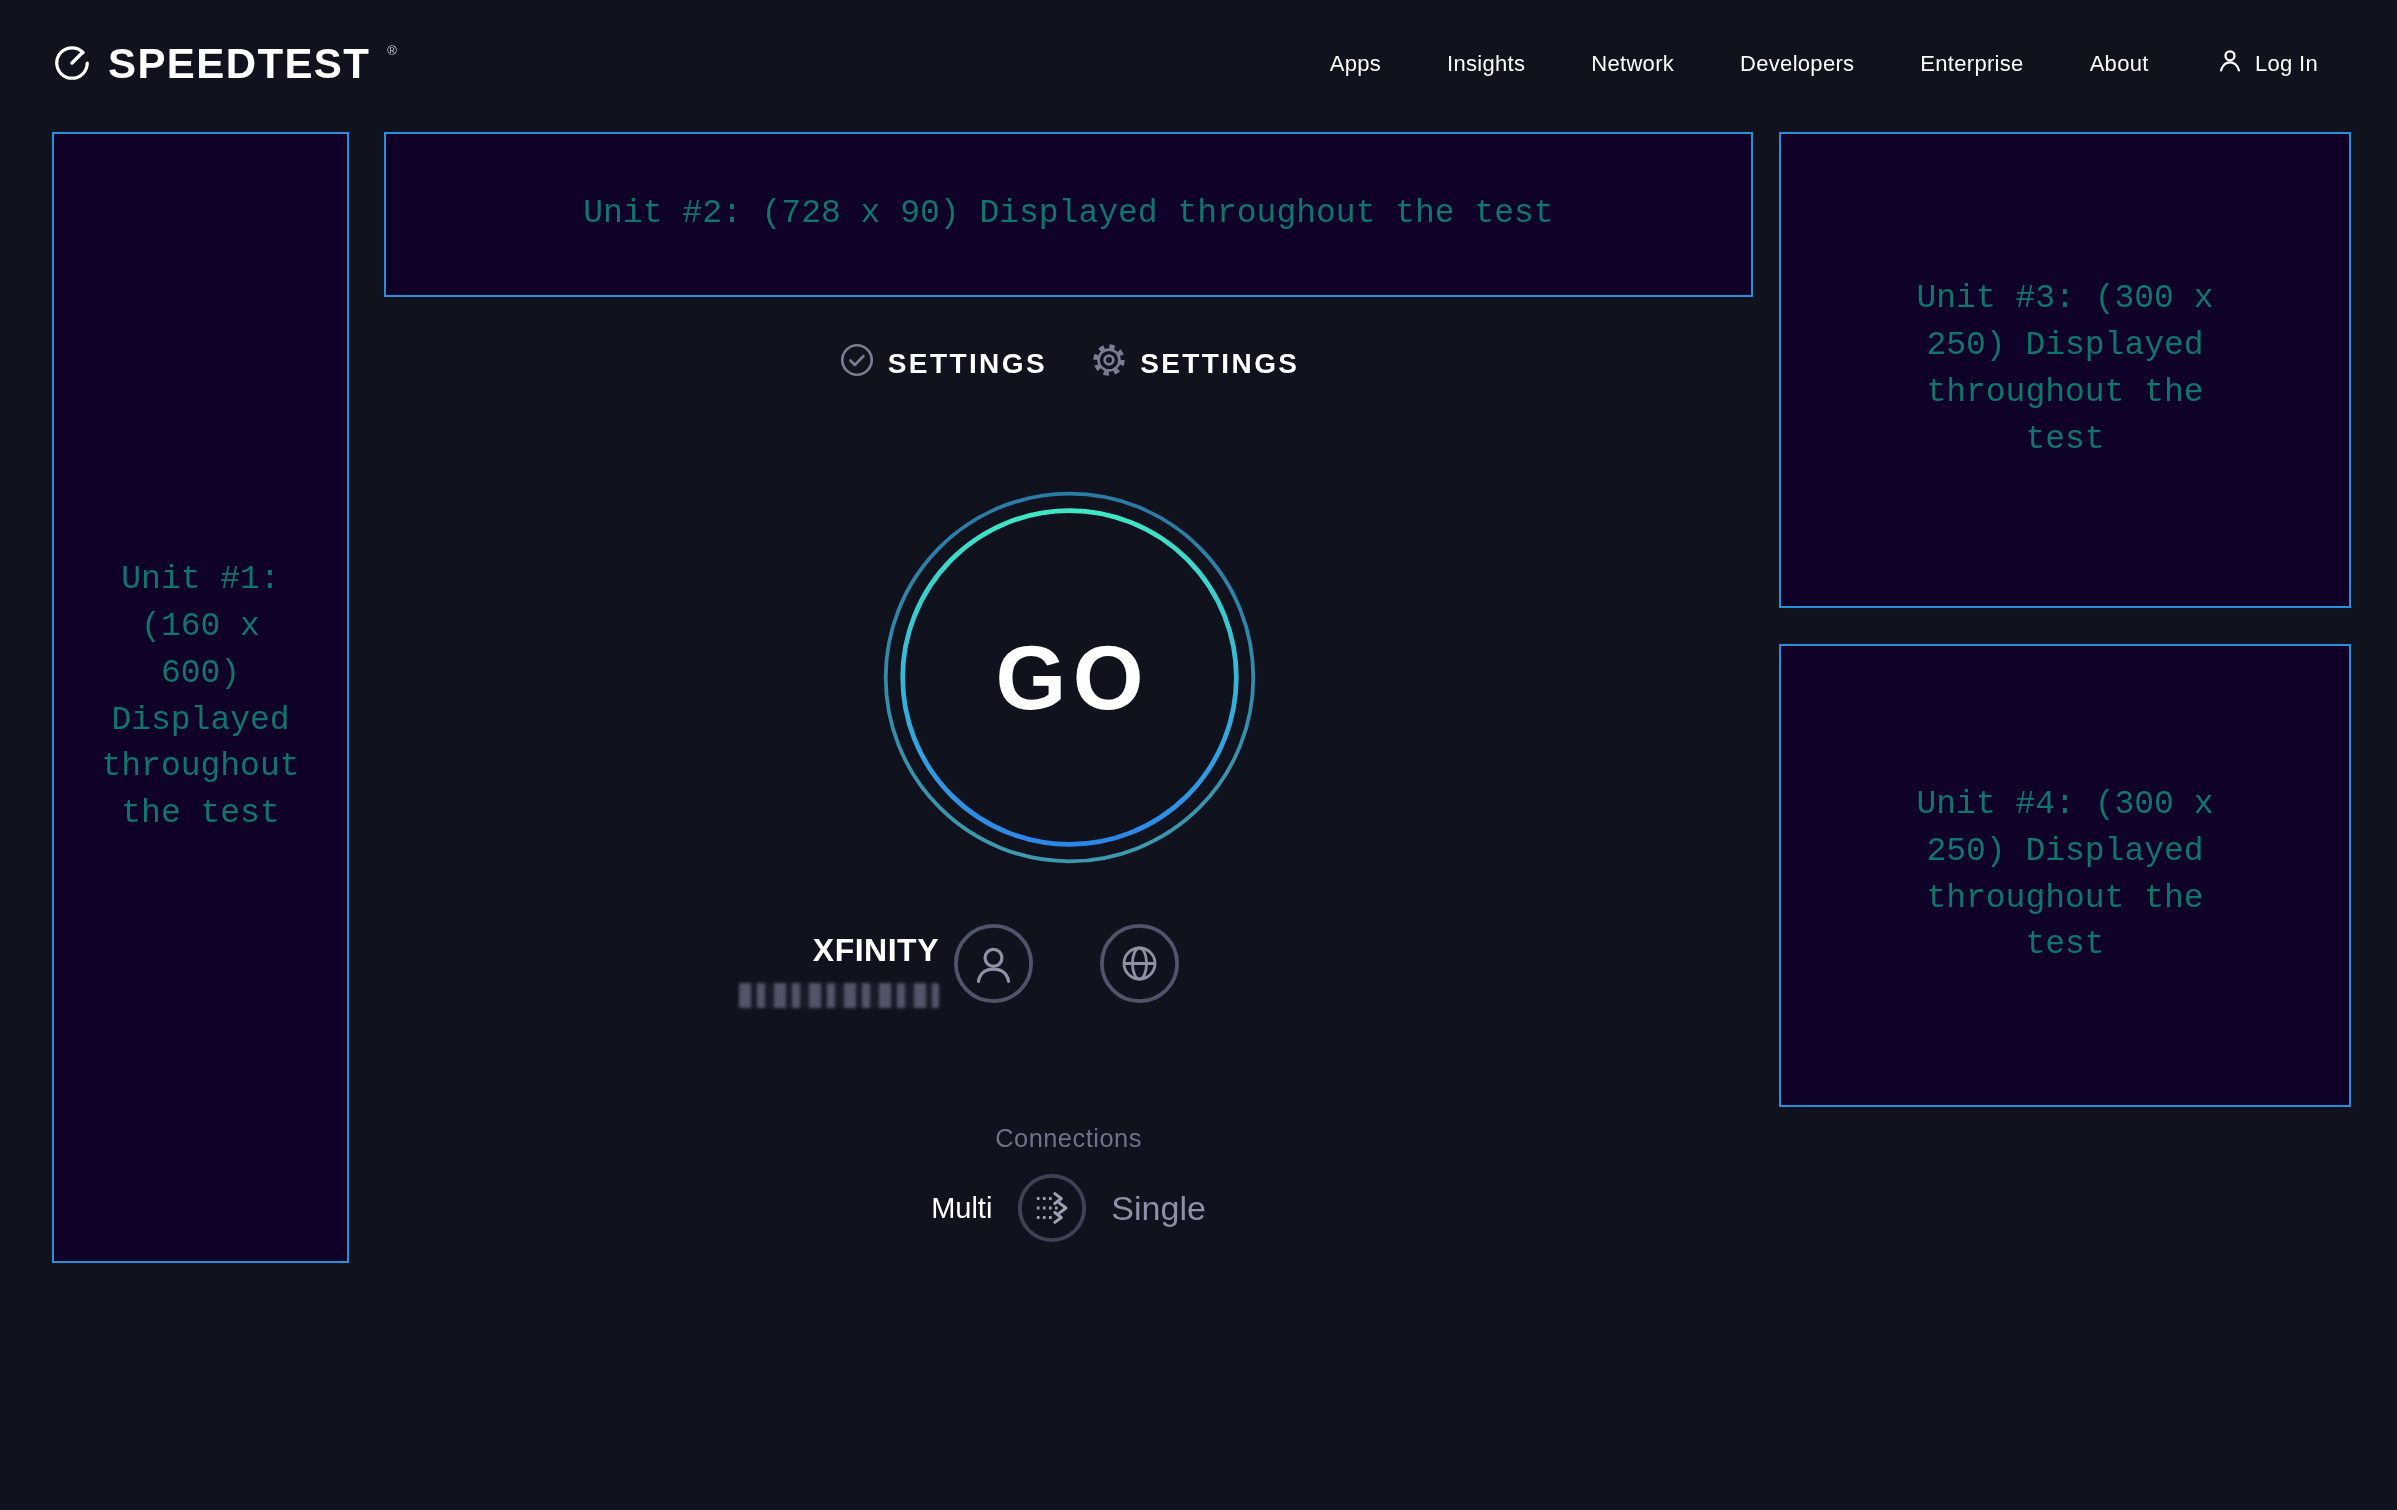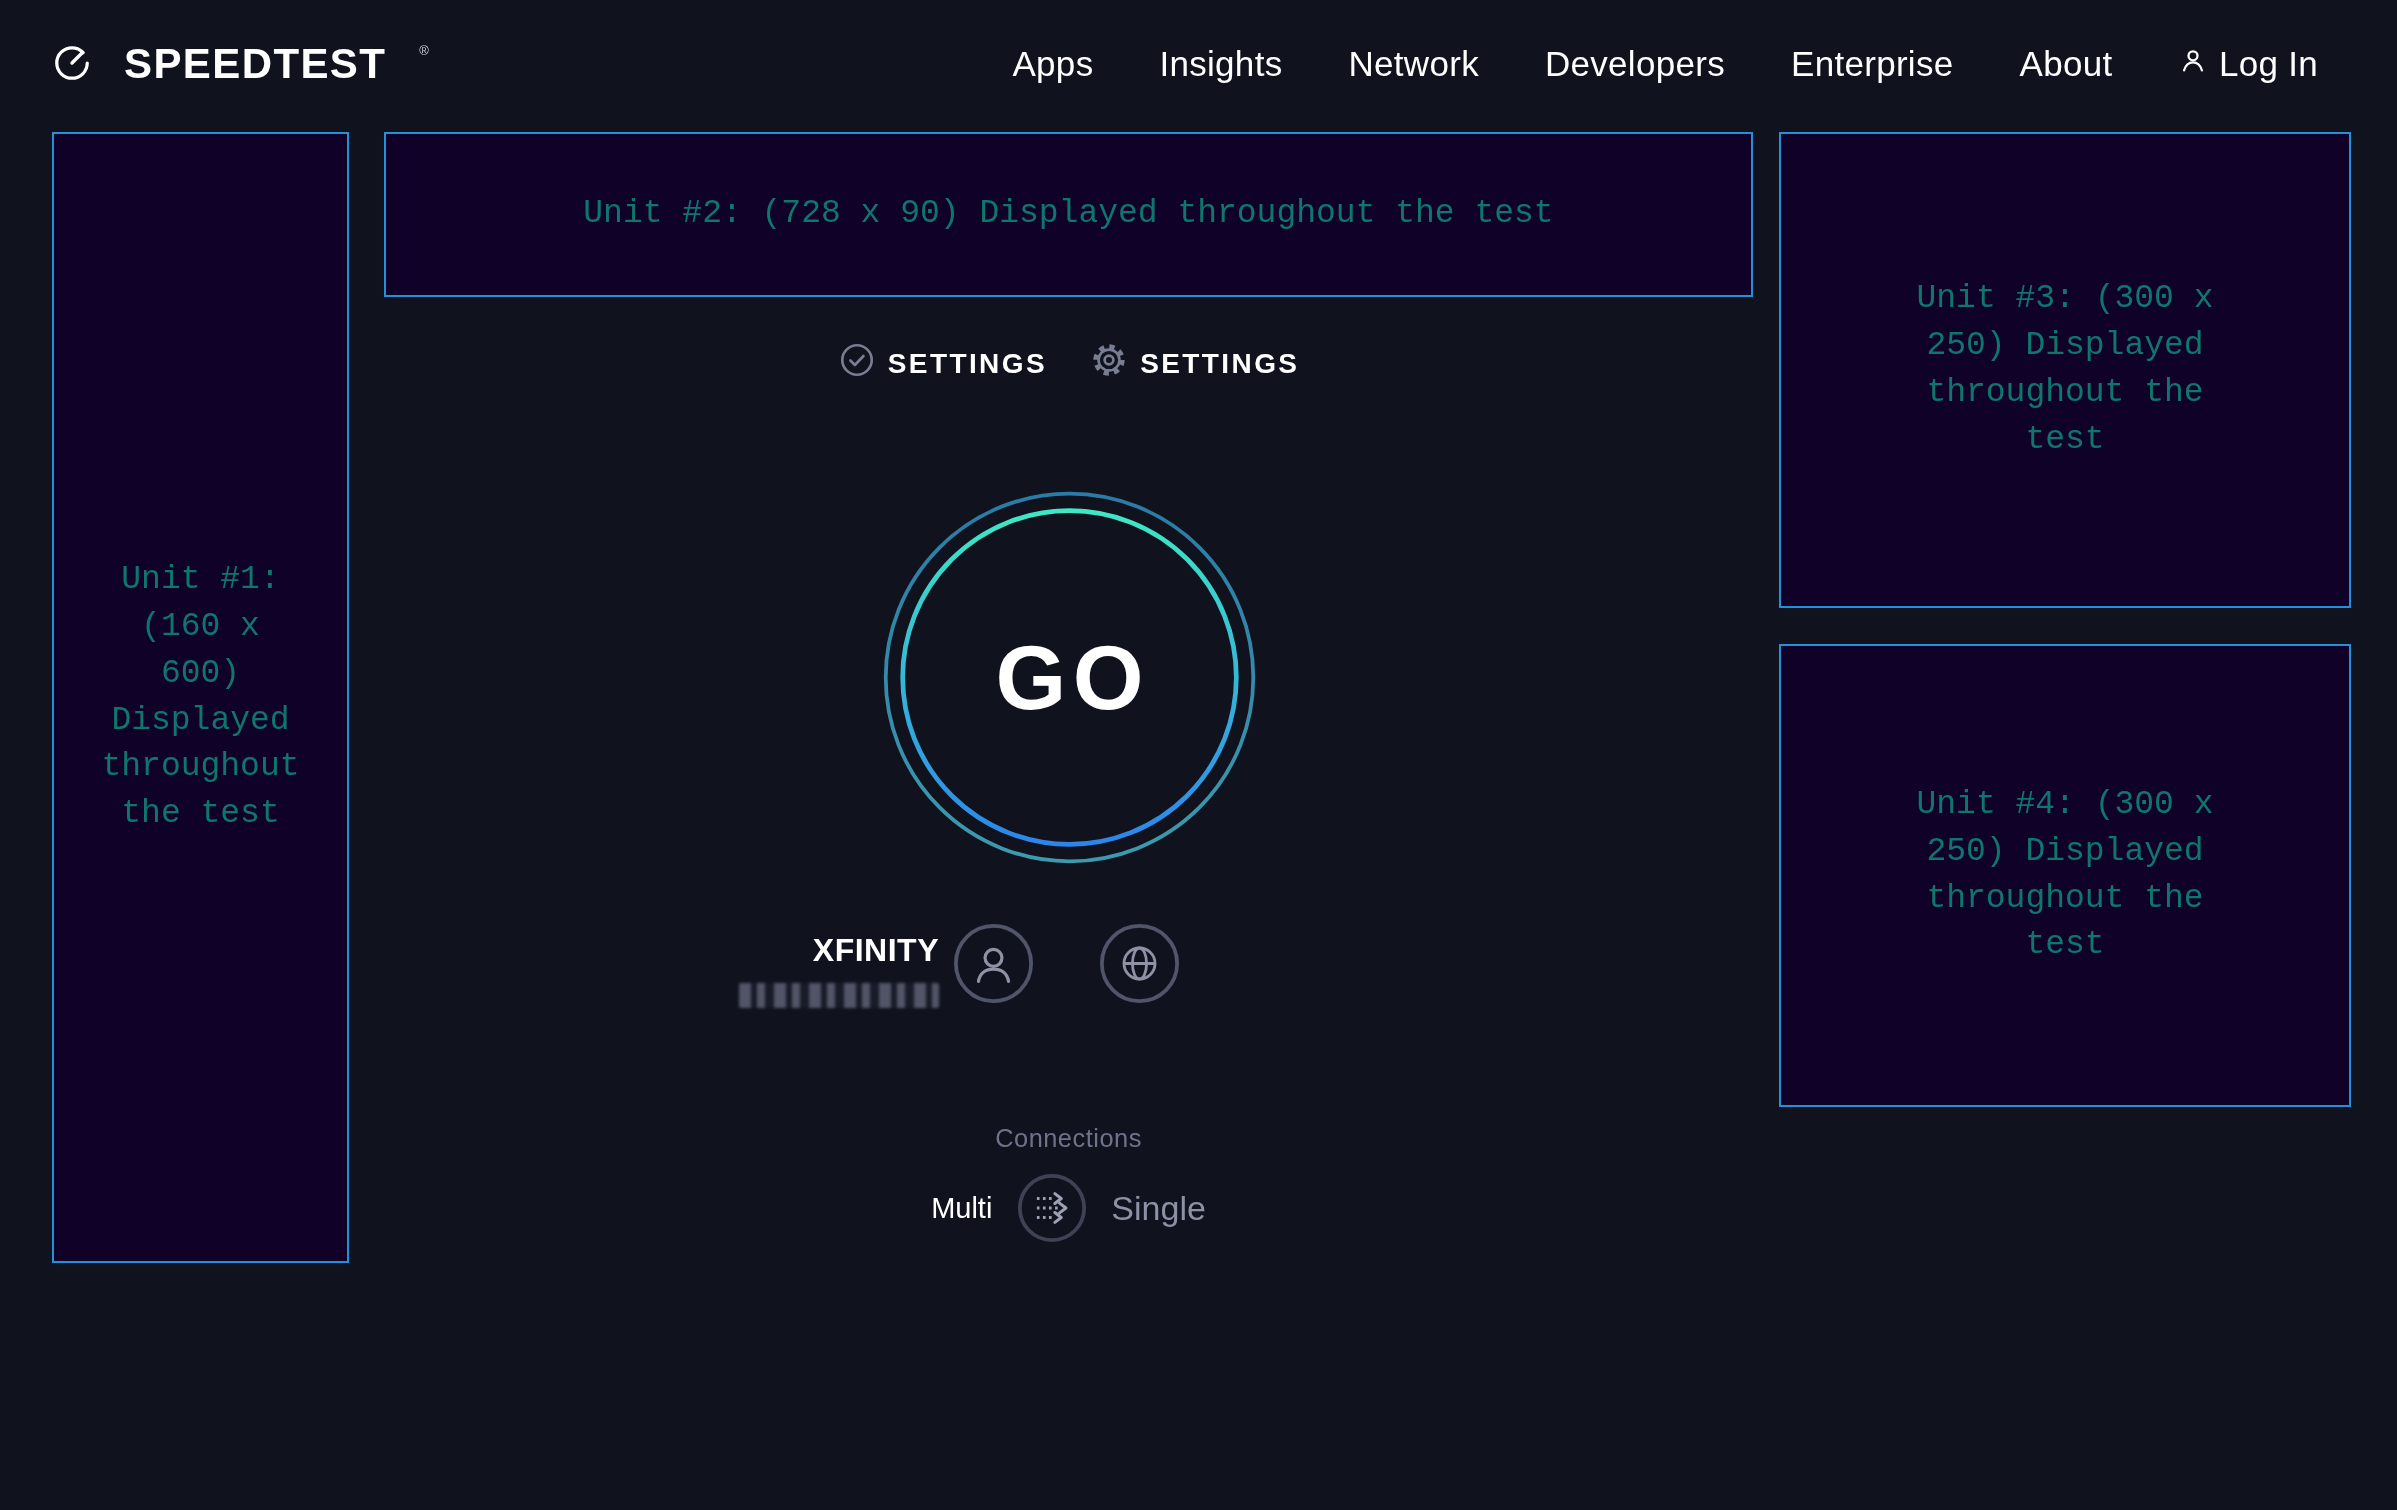--- a/index.html
+++ b/index.html
@@ -6,25 +6,25 @@
   html,body { background:#0b0e17; }
   .page {
     position:relative; width:2397px; height:1510px; overflow:hidden;
     background:#10131e; font-family:"Liberation Sans", sans-serif;
   }
 
   
   .header { position:absolute; top:0; left:0; width:100%; height:128px;
     display:flex; align-items:center; justify-content:space-between;
     padding:0 79px 0 52px; }
-  .logo { display:flex; align-items:center; gap:32px; color:#fff; cursor:pointer; }
+  .logo { display:flex; align-items:center; gap:16px; color:#fff; cursor:pointer; }
   .logo-text { font-size:42px; font-weight:700; letter-spacing:1.4px; }
   .logo-tm { font-size:13px; color:#cfd2dc; position:relative; top:-14px; margin-left:0.9px; }
   .nav { display:flex; align-items:center; gap:66px; }
-  .nav-link { color:#fff; font-size:35px; font-weight:500; letter-spacing:0.3px;
+  .nav-link { color:#fff; font-size:22px; font-weight:500; letter-spacing:0.3px;
     text-decoration:none; cursor:pointer; }
   .login { display:flex; align-items:center; gap:10.4px; }
 
   
   .ad { position:absolute; background:#100129; border:2.8px solid #2590da;
     display:flex; align-items:center; justify-content:center;
     text-align:center; color:#0f766e; font-size:33px; line-height:1.42;font-family:Liberation Mono, monospace; }
   .ad-u1 { left:52px;   top:132px;  width:297px;  height:1131px; }
   .ad-u1 span { max-width:202px; }
   .ad-u2 { left:384px;  top:132px;  width:1369px; height:165px; }

